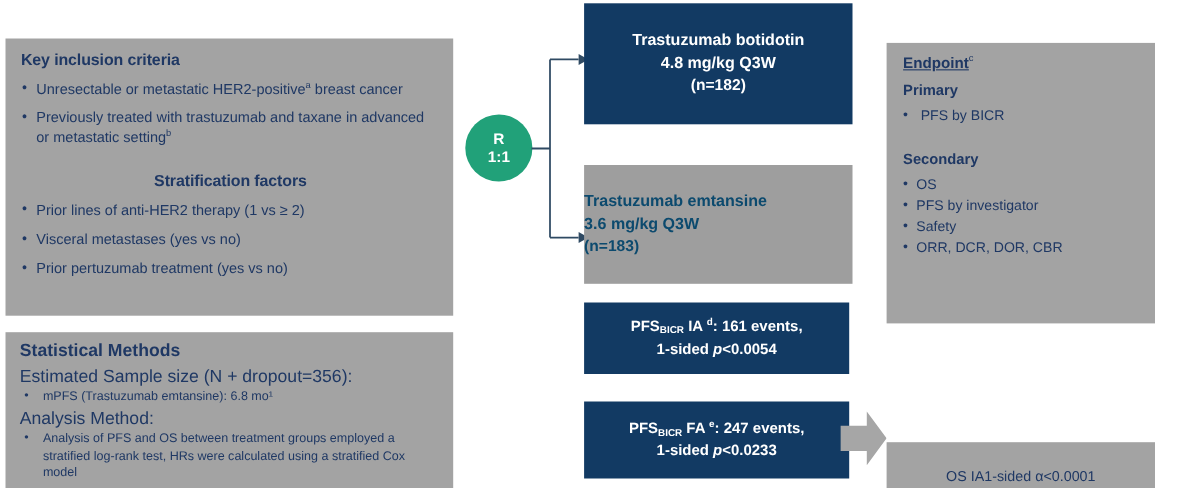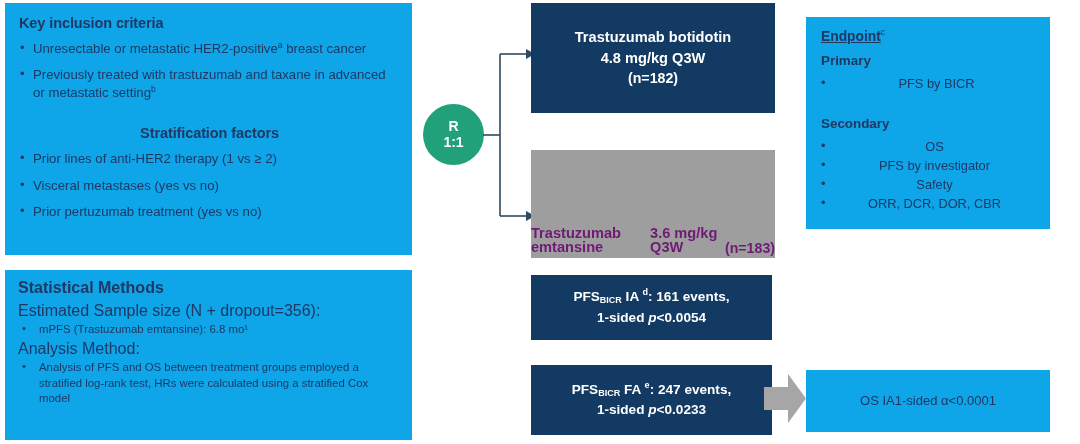--- a/index.html
+++ b/index.html
@@ -4,25 +4,25 @@
 <style>
   html,body{margin:0;padding:0;}
   body{
     width:1080px;height:444px;
     background:#ffffff;
     font-family:"Liberation Sans", sans-serif;
     color:#1f3864;
     position:relative;
     overflow:hidden;
   }
-  .panel{position:absolute;background:#0ea5e9;box-sizing:border-box;}
+  .panel{position:absolute;background:#a3a3a3;box-sizing:border-box;margin-top:32px;}
   .navy{position:absolute;background:#123a63;color:#ffffff;box-sizing:border-box;
         display:flex;flex-direction:column;align-items:center;justify-content:center;}
-  .grayarm{position:absolute;background:#9e9e9e;color:#701a75;box-sizing:border-box;
-        display:flex;align-items:flex-end;justify-content:center;}
+  .grayarm{position:absolute;background:#9e9e9e;color:#0c4a6e;box-sizing:border-box;
+        display:flex;flex-direction:column;align-items:flex-start;justify-content:center;}
 
   
   #criteria-panel{left:5px;top:3px;width:407px;height:252px;padding:10px 12px 0 12px;}
   .h-title{font-size:14.5px;font-weight:bold;color:#1f3864;margin:2px 0 9px 2px;letter-spacing:-0.1px;}
   .blist{list-style:none;margin:0;padding:0;}
   .blist li{
     position:relative;padding-left:16px;margin-bottom:9px;
     font-size:13.2px;line-height:1.32;color:#1f3864;
   }
   .blist li:before{content:"\2022";position:absolute;left:3px;top:-1px;font-size:13px;color:#1f3864;}
@@ -54,26 +54,26 @@
   #pfs-ia-box{left:531px;top:275px;width:241px;height:65px;text-align:right;}
   #pfs-fa-box{left:531px;top:365px;width:241px;height:70px;}
   .an-l{font-size:13.6px;font-weight:bold;line-height:1.05;margin:3px 0;white-space:nowrap;}
   .an-l sub{font-size:9px;font-weight:bold;vertical-align:baseline;position:relative;top:2px;}
   .an-l sup{font-size:9px;font-weight:bold;}
   .ital{font-style:italic;}
 
   #flow-arrow{position:absolute;left:764px;top:371px;width:42px;height:55px;}
 
   
-  #endpoint-panel{left:806px;top:17px;width:244px;height:212px;padding:10px 14px 0 14px;}
+  #endpoint-panel{left:806px;top:7px;width:244px;height:255px;padding:10px 14px 0 14px;}
   .e-head{font-size:13.8px;font-weight:bold;color:#1f3864;text-decoration:underline;
           display:inline-block;margin:0 0 9px 1px;}
   .e-sub{font-size:13.4px;font-weight:bold;color:#1f3864;margin:0 0 7px 1px;}
   .e-sub.sec{margin-top:22px;}
-  .elist{list-style:none;margin:0;padding:0;text-align:center;}
+  .elist{list-style:none;margin:0;padding:0;}
   .elist li{position:relative;padding-left:13px;font-size:12.8px;line-height:1.48;color:#1f3864;}
   .elist li:before{content:"\2022";position:absolute;left:1px;top:-1px;}
   .elist.prim li{padding-left:17px;}
 
   #os-ia-box{left:806px;top:370px;width:244px;height:62px;display:flex;flex-direction:row;
              align-items:center;justify-content:center;}
   .os-l{font-size:13px;line-height:1.5;color:#1f3864;}
 </style>
 </head>
 <body>

